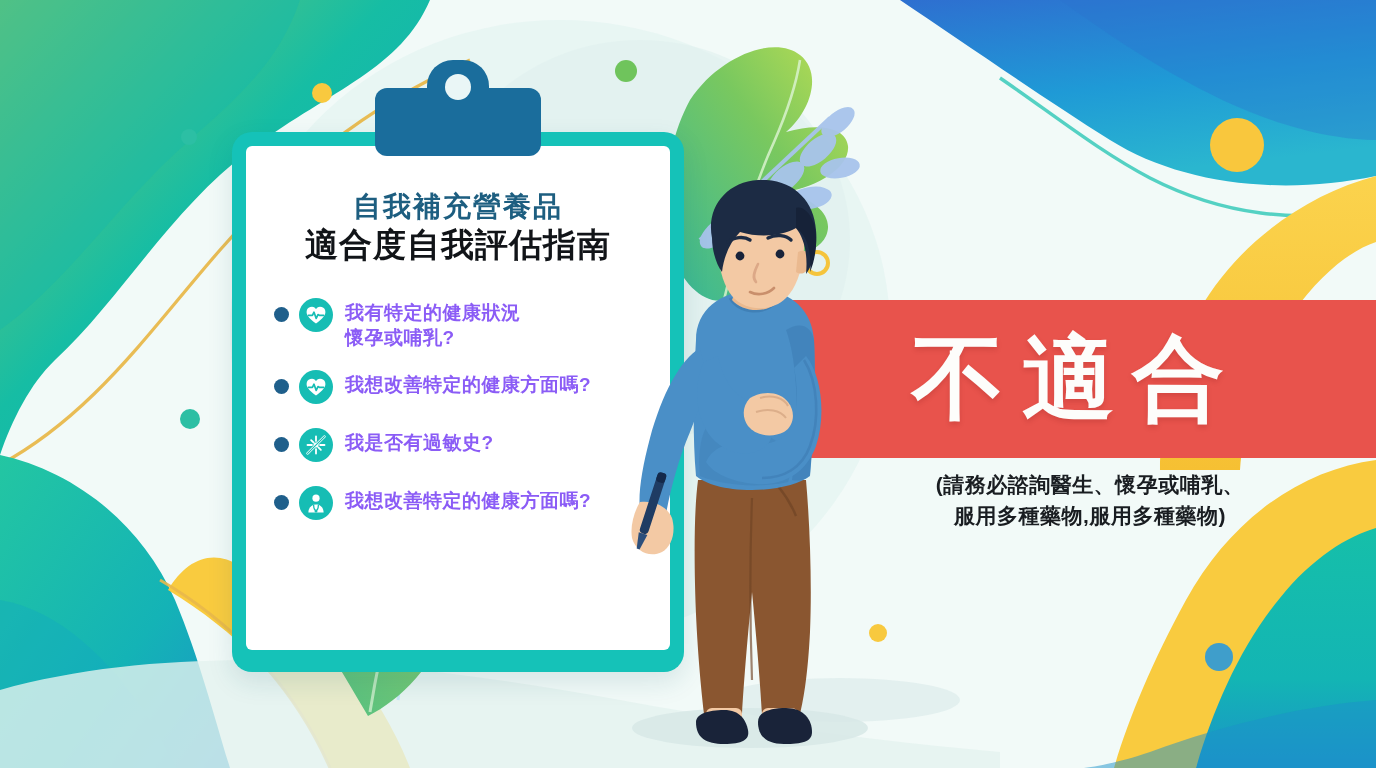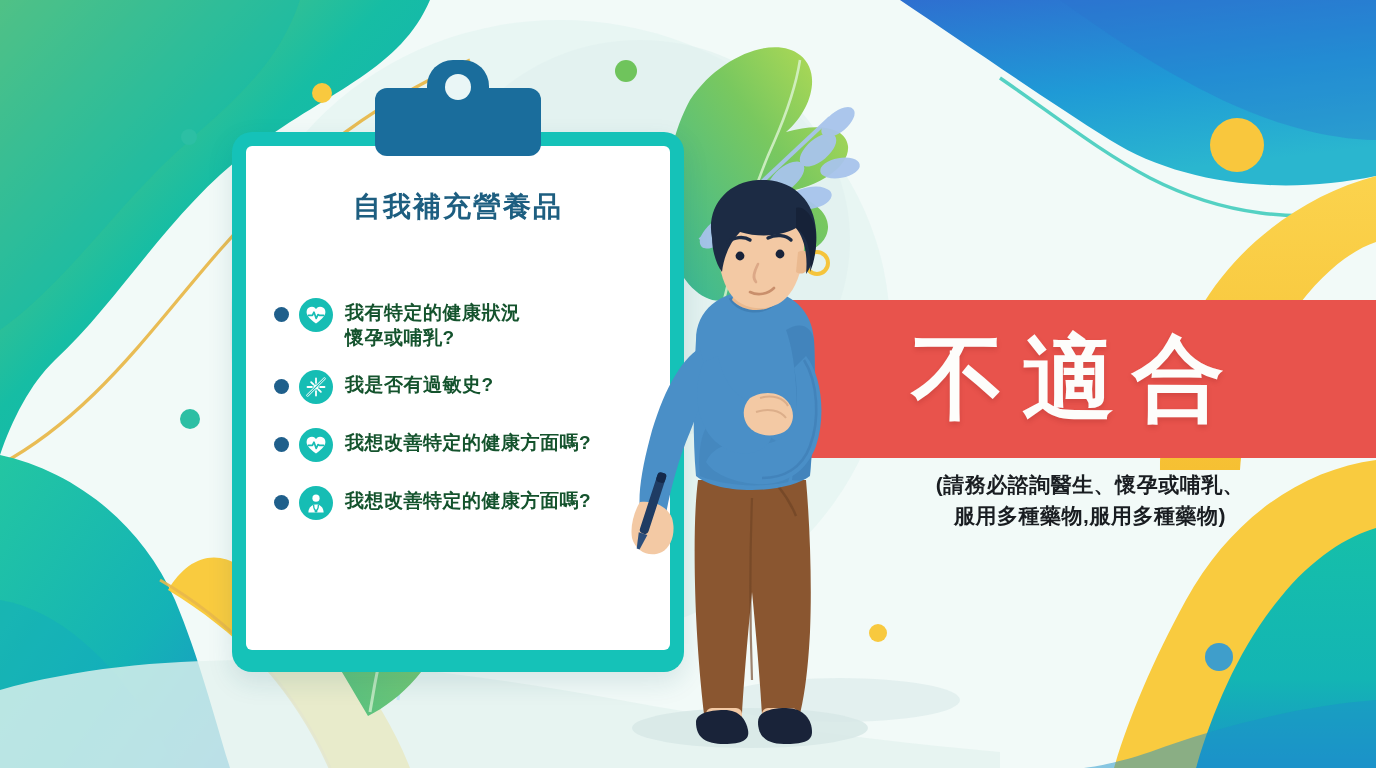--- a/index.html
+++ b/index.html
@@ -53,21 +53,21 @@
   .bullet{
     width:15px;height:15px;border-radius:50%;background:#1f5f8b;
     flex:0 0 auto;margin-top:9px;
   }
   .cl-icon{
     width:34px;height:34px;border-radius:50%;
     background:#16bdb4;flex:0 0 auto;margin-left:10px;margin-top:0px;
     display:flex;align-items:center;justify-content:center;
   }
   .cl-text{
-    margin-left:12px;font-size:19px;font-weight:bold;color:#14532d;
+    margin-left:12px;font-size:19px;font-weight:bold;color:#8b5cf6;
     line-height:1.32;letter-spacing:.5px;padding-top:2px;
   }
 
   
   .banner{
     position:absolute;left:760px;top:300px;width:616px;height:158px;
     background:#e8534c;z-index:5;
     display:flex;align-items:center;justify-content:center;
   }
   .banner-text{
@@ -200,38 +200,50 @@
   </svg>
 
   <div class="clipboard">
     <div class="clip-tab"></div>
     <div class="clip-top"></div>
     <div class="clip-hole"></div>
     <div class="clip-paper">
 
       <div class="title-wrap">
         <div class="title1">自我補充營養品</div>
+        <div class="title2">適合度自我評估指南</div>
       </div>
 
       <div class="checklist">
 
         <div class="cl-item tall">
           <span class="bullet"></span>
           <span class="cl-icon">
             <svg width="24" height="24" viewBox="0 0 24 24">
               <path d="M12 20.5 C5 15.5 2.6 12.2 2.6 9 A5.2 5.2 0 0 1 12 6 A5.2 5.2 0 0 1 21.4 9 C21.4 12.2 19 15.5 12 20.5 Z" fill="#ffffff"></path>
               <path d="M4.4 12.4 H8.4 L10 9.2 L12.2 15.4 L14 11.6 L15.6 12.4 H19.6" fill="none" stroke="#16bdb4" stroke-width="1.7" stroke-linecap="round" stroke-linejoin="round"></path>
             </svg>
           </span>
           <span class="cl-text">
             <span>我有特定的健康狀況</span><br>
             <span>懷孕或哺乳?</span>
           </span>
         </div>
 
+
+        <div class="cl-item">
+          <span class="bullet"></span>
+          <span class="cl-icon">
+            <svg width="24" height="24" viewBox="0 0 24 24">
+              <path d="M12 20.5 C5 15.5 2.6 12.2 2.6 9 A5.2 5.2 0 0 1 12 6 A5.2 5.2 0 0 1 21.4 9 C21.4 12.2 19 15.5 12 20.5 Z" fill="#ffffff"></path>
+              <path d="M4.4 12.4 H8.4 L10 9.2 L12.2 15.4 L14 11.6 L15.6 12.4 H19.6" fill="none" stroke="#16bdb4" stroke-width="1.7" stroke-linecap="round" stroke-linejoin="round"></path>
+            </svg>
+          </span>
+          <span class="cl-text">我想改善特定的健康方面嗎?</span>
+        </div>
 
         <div class="cl-item">
           <span class="bullet"></span>
           <span class="cl-icon">
             <svg width="24" height="24" viewBox="0 0 24 24">
               <g fill="#ffffff">
                 <circle cx="12" cy="12" r="2.5"></circle>
                 <rect x="11.1" y="2.6" width="1.8" height="6.2" rx="0.9"></rect>
                 <rect x="11.1" y="15.2" width="1.8" height="6.2" rx="0.9"></rect>
                 <rect x="2.6" y="11.1" width="6.2" height="1.8" rx="0.9"></rect>
@@ -245,31 +257,20 @@
               <path d="M3.6 20.4 L20.4 3.6" stroke="#16bdb4" stroke-width="1.2" stroke-linecap="round"></path>
             </svg>
           </span>
           <span class="cl-text">我是否有過敏史?</span>
         </div>
 
         <div class="cl-item">
           <span class="bullet"></span>
           <span class="cl-icon">
             <svg width="24" height="24" viewBox="0 0 24 24">
-              <path d="M12 20.5 C5 15.5 2.6 12.2 2.6 9 A5.2 5.2 0 0 1 12 6 A5.2 5.2 0 0 1 21.4 9 C21.4 12.2 19 15.5 12 20.5 Z" fill="#ffffff"></path>
-              <path d="M4.4 12.4 H8.4 L10 9.2 L12.2 15.4 L14 11.6 L15.6 12.4 H19.6" fill="none" stroke="#16bdb4" stroke-width="1.7" stroke-linecap="round" stroke-linejoin="round"></path>
-            </svg>
-          </span>
-          <span class="cl-text">我想改善特定的健康方面嗎?</span>
-        </div>
-
-        <div class="cl-item">
-          <span class="bullet"></span>
-          <span class="cl-icon">
-            <svg width="24" height="24" viewBox="0 0 24 24">
               <circle cx="12" cy="7.2" r="3.6" fill="#ffffff"></circle>
               <path d="M4.4 21.6 C4.4 16.6 7.8 13.6 12 13.6 C16.2 13.6 19.6 16.6 19.6 21.6 Z" fill="#ffffff"></path>
               <path d="M9.6 14 C9.6 17.2 10.4 18.6 11.4 19.2" fill="none" stroke="#16bdb4" stroke-width="1.3"></path>
               <path d="M14.4 14 C14.4 17.2 13.6 18.6 12.6 19.2" fill="none" stroke="#16bdb4" stroke-width="1.3"></path>
               <circle cx="12" cy="19.9" r="1.5" fill="#16bdb4"></circle>
             </svg>
           </span>
           <span class="cl-text">我想改善特定的健康方面嗎?</span>
         </div>
 

